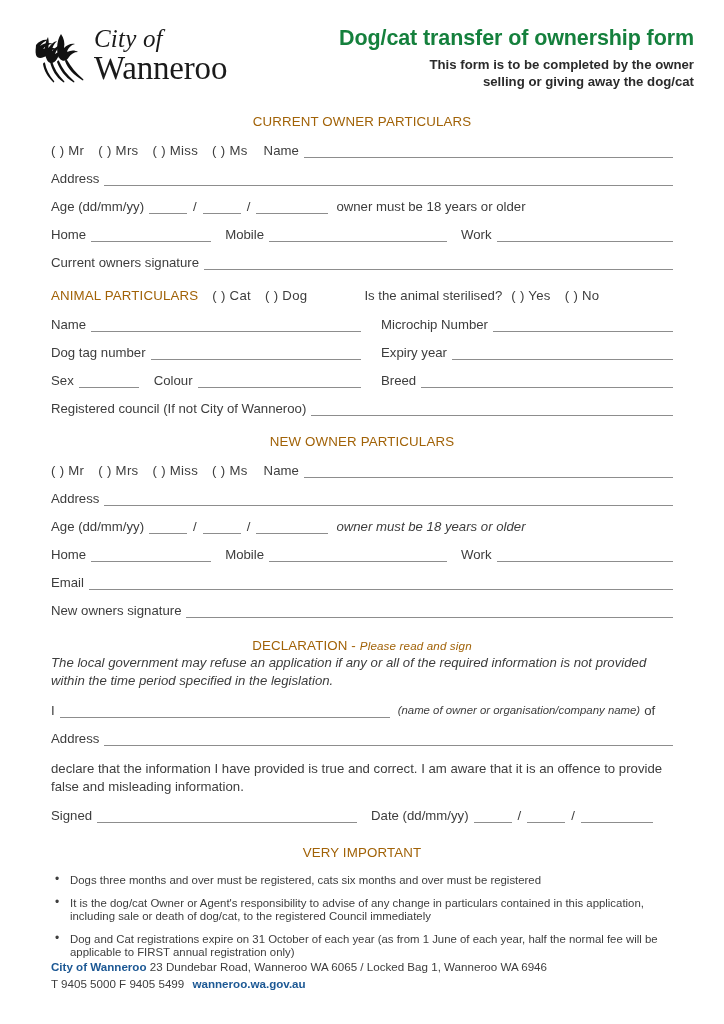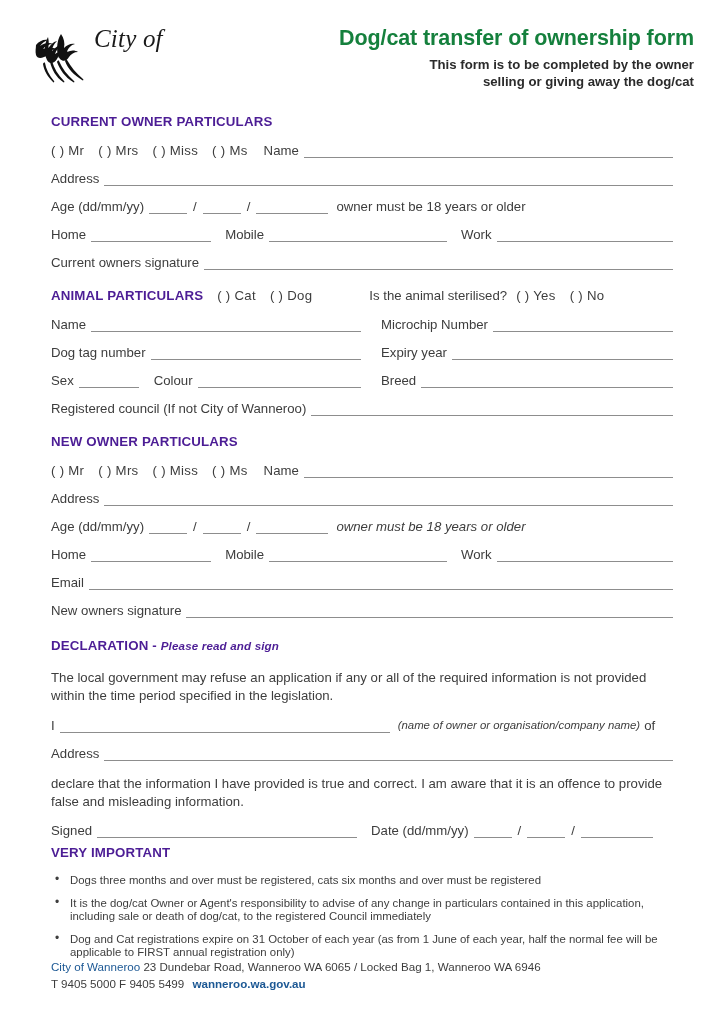--- a/index.html
+++ b/index.html
@@ -21,21 +21,21 @@
   .titlebox{position:absolute;right:0;top:0;text-align:right;width:430px;}
   .form-title{
     color:#15803d;font-size:21.5px;font-weight:bold;line-height:24px;letter-spacing:-.1px;
   }
   .form-sub{
     color:#2b2b2b;font-size:13.2px;font-weight:bold;line-height:16.5px;margin-top:7px;
   }
 
   
   .sec-head{
-    color:#4c1d95;font-size:13.3px;font-weight:bold;letter-spacing:.15px;
+    color:#a16207;font-size:13.3px;font-weight:normal;letter-spacing:.15px;text-align:center;
   }
   .sec-head .sub-it{font-style:italic;font-size:11.6px;}
   .row{
     display:flex;align-items:flex-end;font-size:13.2px;line-height:15px;
     color:#3d3d3d;white-space:nowrap;
   }
   .lbl{flex:0 0 auto;padding-right:5px;}
   .note{flex:0 0 auto;padding-left:8px;}
   .note.it{font-style:italic;}
   .ln{
@@ -58,21 +58,21 @@
   .para{font-size:13.2px;line-height:17.5px;color:#3d3d3d;}
   .bullets{margin:0;padding:0;list-style:none;}
   .bullets li{
     position:relative;padding-left:19px;font-size:11.4px;line-height:13.6px;
     color:#3d3d3d;margin-bottom:9px;
   }
   .bullets li:before{
     content:"\2022";position:absolute;left:4px;top:-1px;font-size:12px;color:#3d3d3d;
   }
   .footer{font-size:11.6px;line-height:16.5px;color:#3d3d3d;}
-  .f-bold-blue{font-weight:normal;color:#1c5894;}
+  .f-bold-blue{font-weight:bold;color:#1c5894;}
   .f-url{font-weight:bold;color:#1c5894;}
 </style>
 </head>
 <body>
 
 <div class="page">
 
   <div class="header">
 
     <div class="logo">
@@ -84,20 +84,21 @@
             <path d="M31 6c3 4 4 9 3 14 3-3 7-5 11-4 -4 1-7 4-8 8 4-2 8-2 11 0 -4 0-7 2-9 5 -2 4-6 5-9 2 -4-4-4-18 1-25z"></path>
             <path d="M22 33c2 7 6 14 12 20 1 1 0 2-1 1 -7-5-11-12-13-20 0-1 2-2 2-1z"></path>
             <path d="M29 33c3 7 8 14 15 20 1 1 0 2-1 1 -8-5-13-12-16-20 0-1 2-2 2-1z"></path>
             <path d="M15 35c1 6 4 12 9 18 1 1-1 2-1 1 -5-5-9-11-10-18 0-1 2-2 2-1z"></path>
             <path d="M37 32c4 7 9 13 16 19 1 1 0 2-1 1 -8-5-14-11-17-19 0-1 2-2 2-1z"></path>
           </g>
         </svg>
       </span>
       <span class="logo-text">
         <div class="logo-city">City of</div>
+        <div class="logo-wann">Wanneroo</div>
       </span>
     </div>
 
     <div class="titlebox">
       <div class="form-title">Dog/cat transfer of ownership form</div>
       <div class="form-sub">
         <div>This form is to be completed by the owner</div>
         <div>selling or giving away the dog/cat</div>
       </div>
     </div>
@@ -243,21 +244,21 @@
       <span class="ln"></span>
     </div>
   </div>
 
   <div class="inner" style="top:638px;">
     <div class="sec-head">
       <span>DECLARATION -</span>
       <span class="sub-it">Please read and sign</span>
     </div>
 
-    <div class="para" style="margin-top:16px;width:612px;">The local government may refuse an application if any or all of the required information is not provided within the time period specified in the legislation.</div>
+    <div class="para" style="margin-top:1px;width:612px;font-style:italic;">The local government may refuse an application if any or all of the required information is not provided within the time period specified in the legislation.</div>
 
     <div class="row" style="margin-top:14px;">
       <span class="lbl">I</span>
       <span class="ln fix" style="width:330px;"></span>
       <span class="note it" style="font-size:11.4px;">(name of owner or organisation/company name)</span>
       <span class="note" style="padding-left:4px;">of</span>
     </div>
 
     <div class="row" style="margin-top:13px;">
       <span class="lbl">Address</span>

